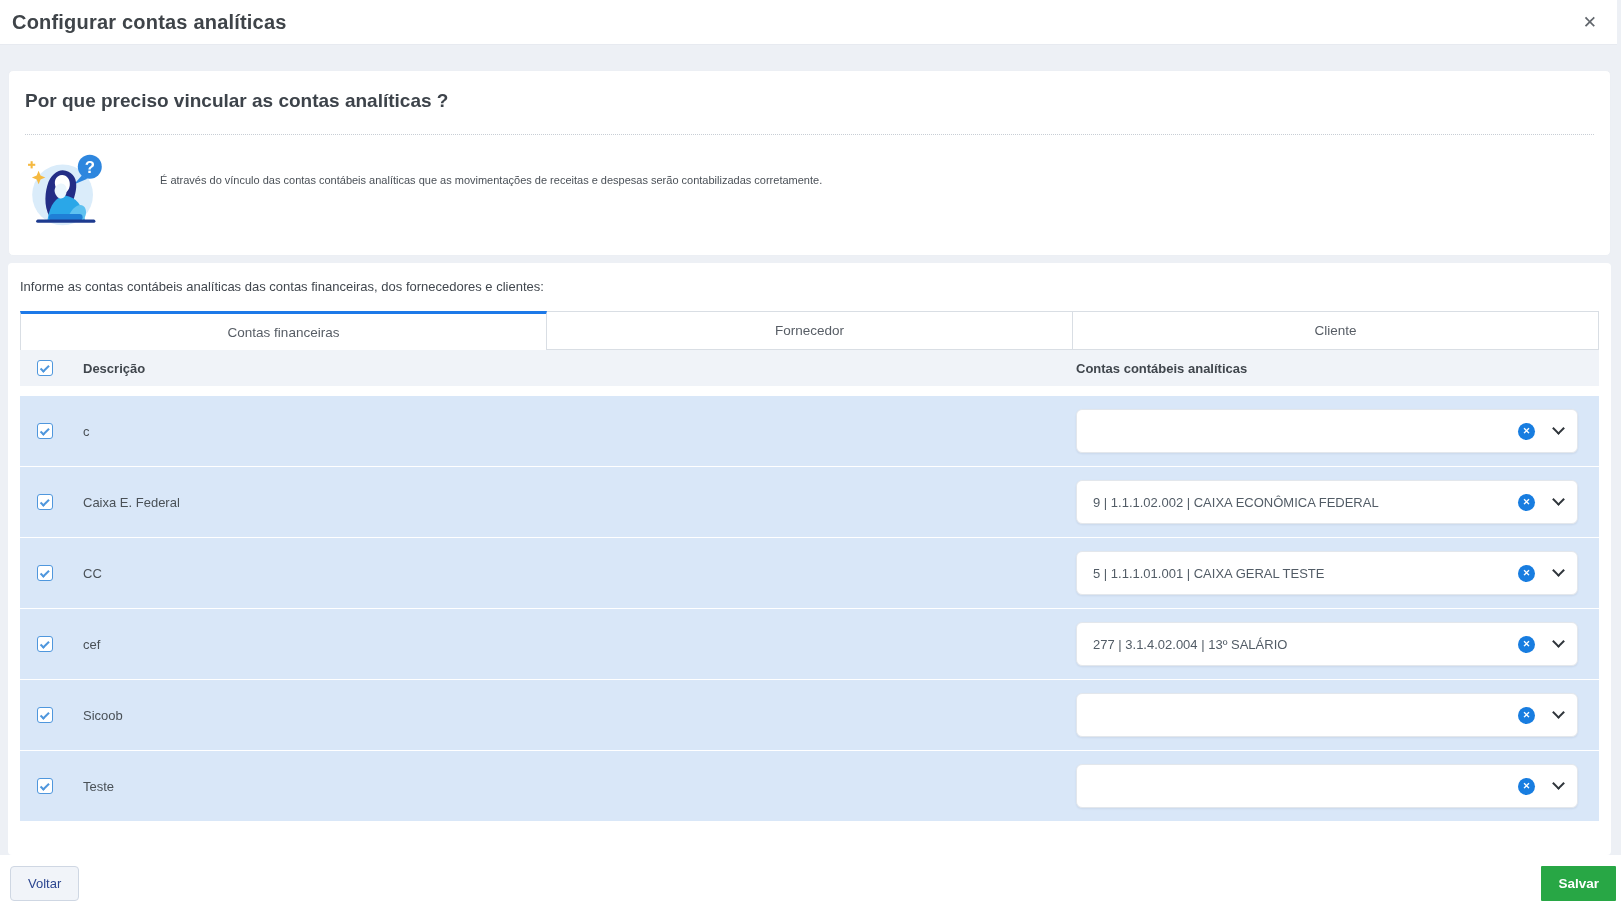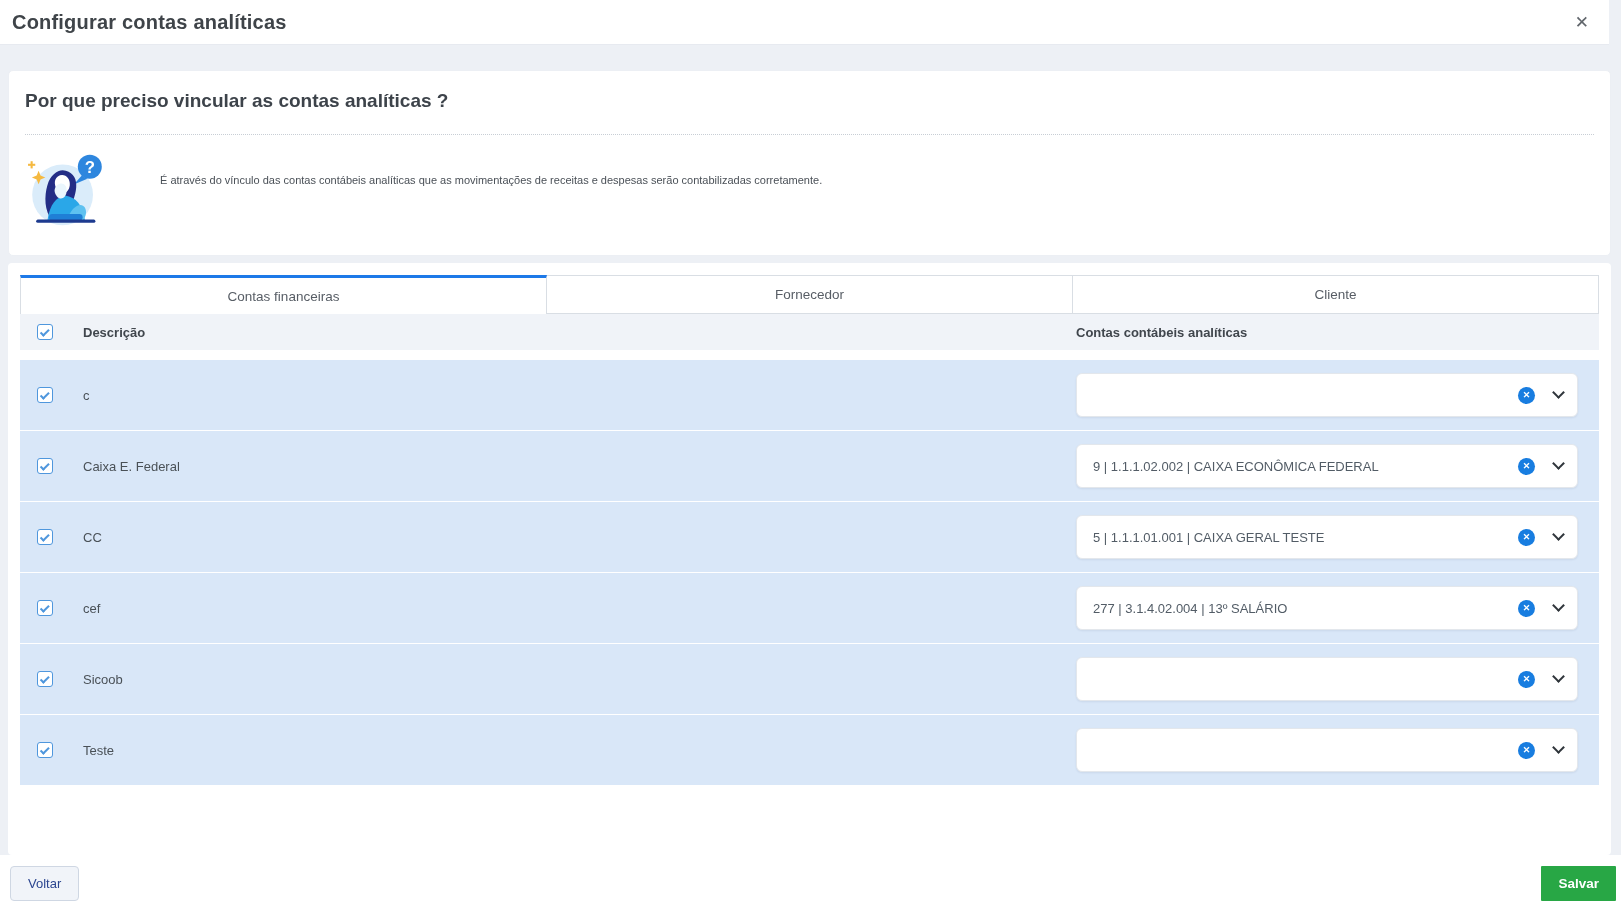--- a/index.html
+++ b/index.html
@@ -3,21 +3,21 @@
 <meta charset="utf-8">
 <style>
   * { margin:0; padding:0; box-sizing:border-box; }
   html,body { background:#edf0f5; }
   .screen {
     position:relative; width:1621px; height:911px; overflow:hidden;
     background:#edf0f5; font-family:"Liberation Sans", sans-serif;
   }
   
   .modal-header {
-    position:absolute; top:0; left:0; right:12px; height:45px;
+    position:absolute; top:0; left:0; right:4px; height:45px;
     background:#fff; border-bottom:1px solid #e7eaf0;
     display:flex; align-items:center; padding:0 16px 0 12px; z-index:5;
   }
   .modal-title { font-size:20px; font-weight:bold; color:#3f4449; letter-spacing:.2px; }
   .close-btn {
     margin-left:auto; background:none; border:none; cursor:pointer;
     font-size:17px; color:#61666c; line-height:1; padding:4px;
   }
   
   .help-card {
@@ -131,20 +131,21 @@
         <path d="M40 44 C46 39 53 43 52 52 C51 61 44 63 40 58 C36 53 36 48 40 44 Z" fill="#eaf6fd"></path>
         <path d="M52 88 C58 72 67 66 73 70 C78 74 77 83 72 88 Z" fill="#5ec1f0"></path>
         <rect x="30" y="80" width="42" height="8" rx="4" fill="#1f7fd6"></rect>
         <rect x="14" y="87" width="74" height="4" rx="2" fill="#1d3a8f"></rect>
       </svg>
       <p class="help-text">É através do vínculo das contas contábeis analíticas que as movimentações de receitas e despesas serão contabilizadas corretamente.</p>
     </div>
   </div>
 
   <div class="table-card">
+    <div class="instruction">Informe as contas contábeis analíticas das contas financeiras, dos fornecedores e clientes:</div>
 
     <div class="tabs">
       <div class="tab active">Contas financeiras</div>
       <div class="tab">Fornecedor</div>
       <div class="tab">Cliente</div>
     </div>
 
 
     <div class="thead-row">
       <span class="checkbox">

